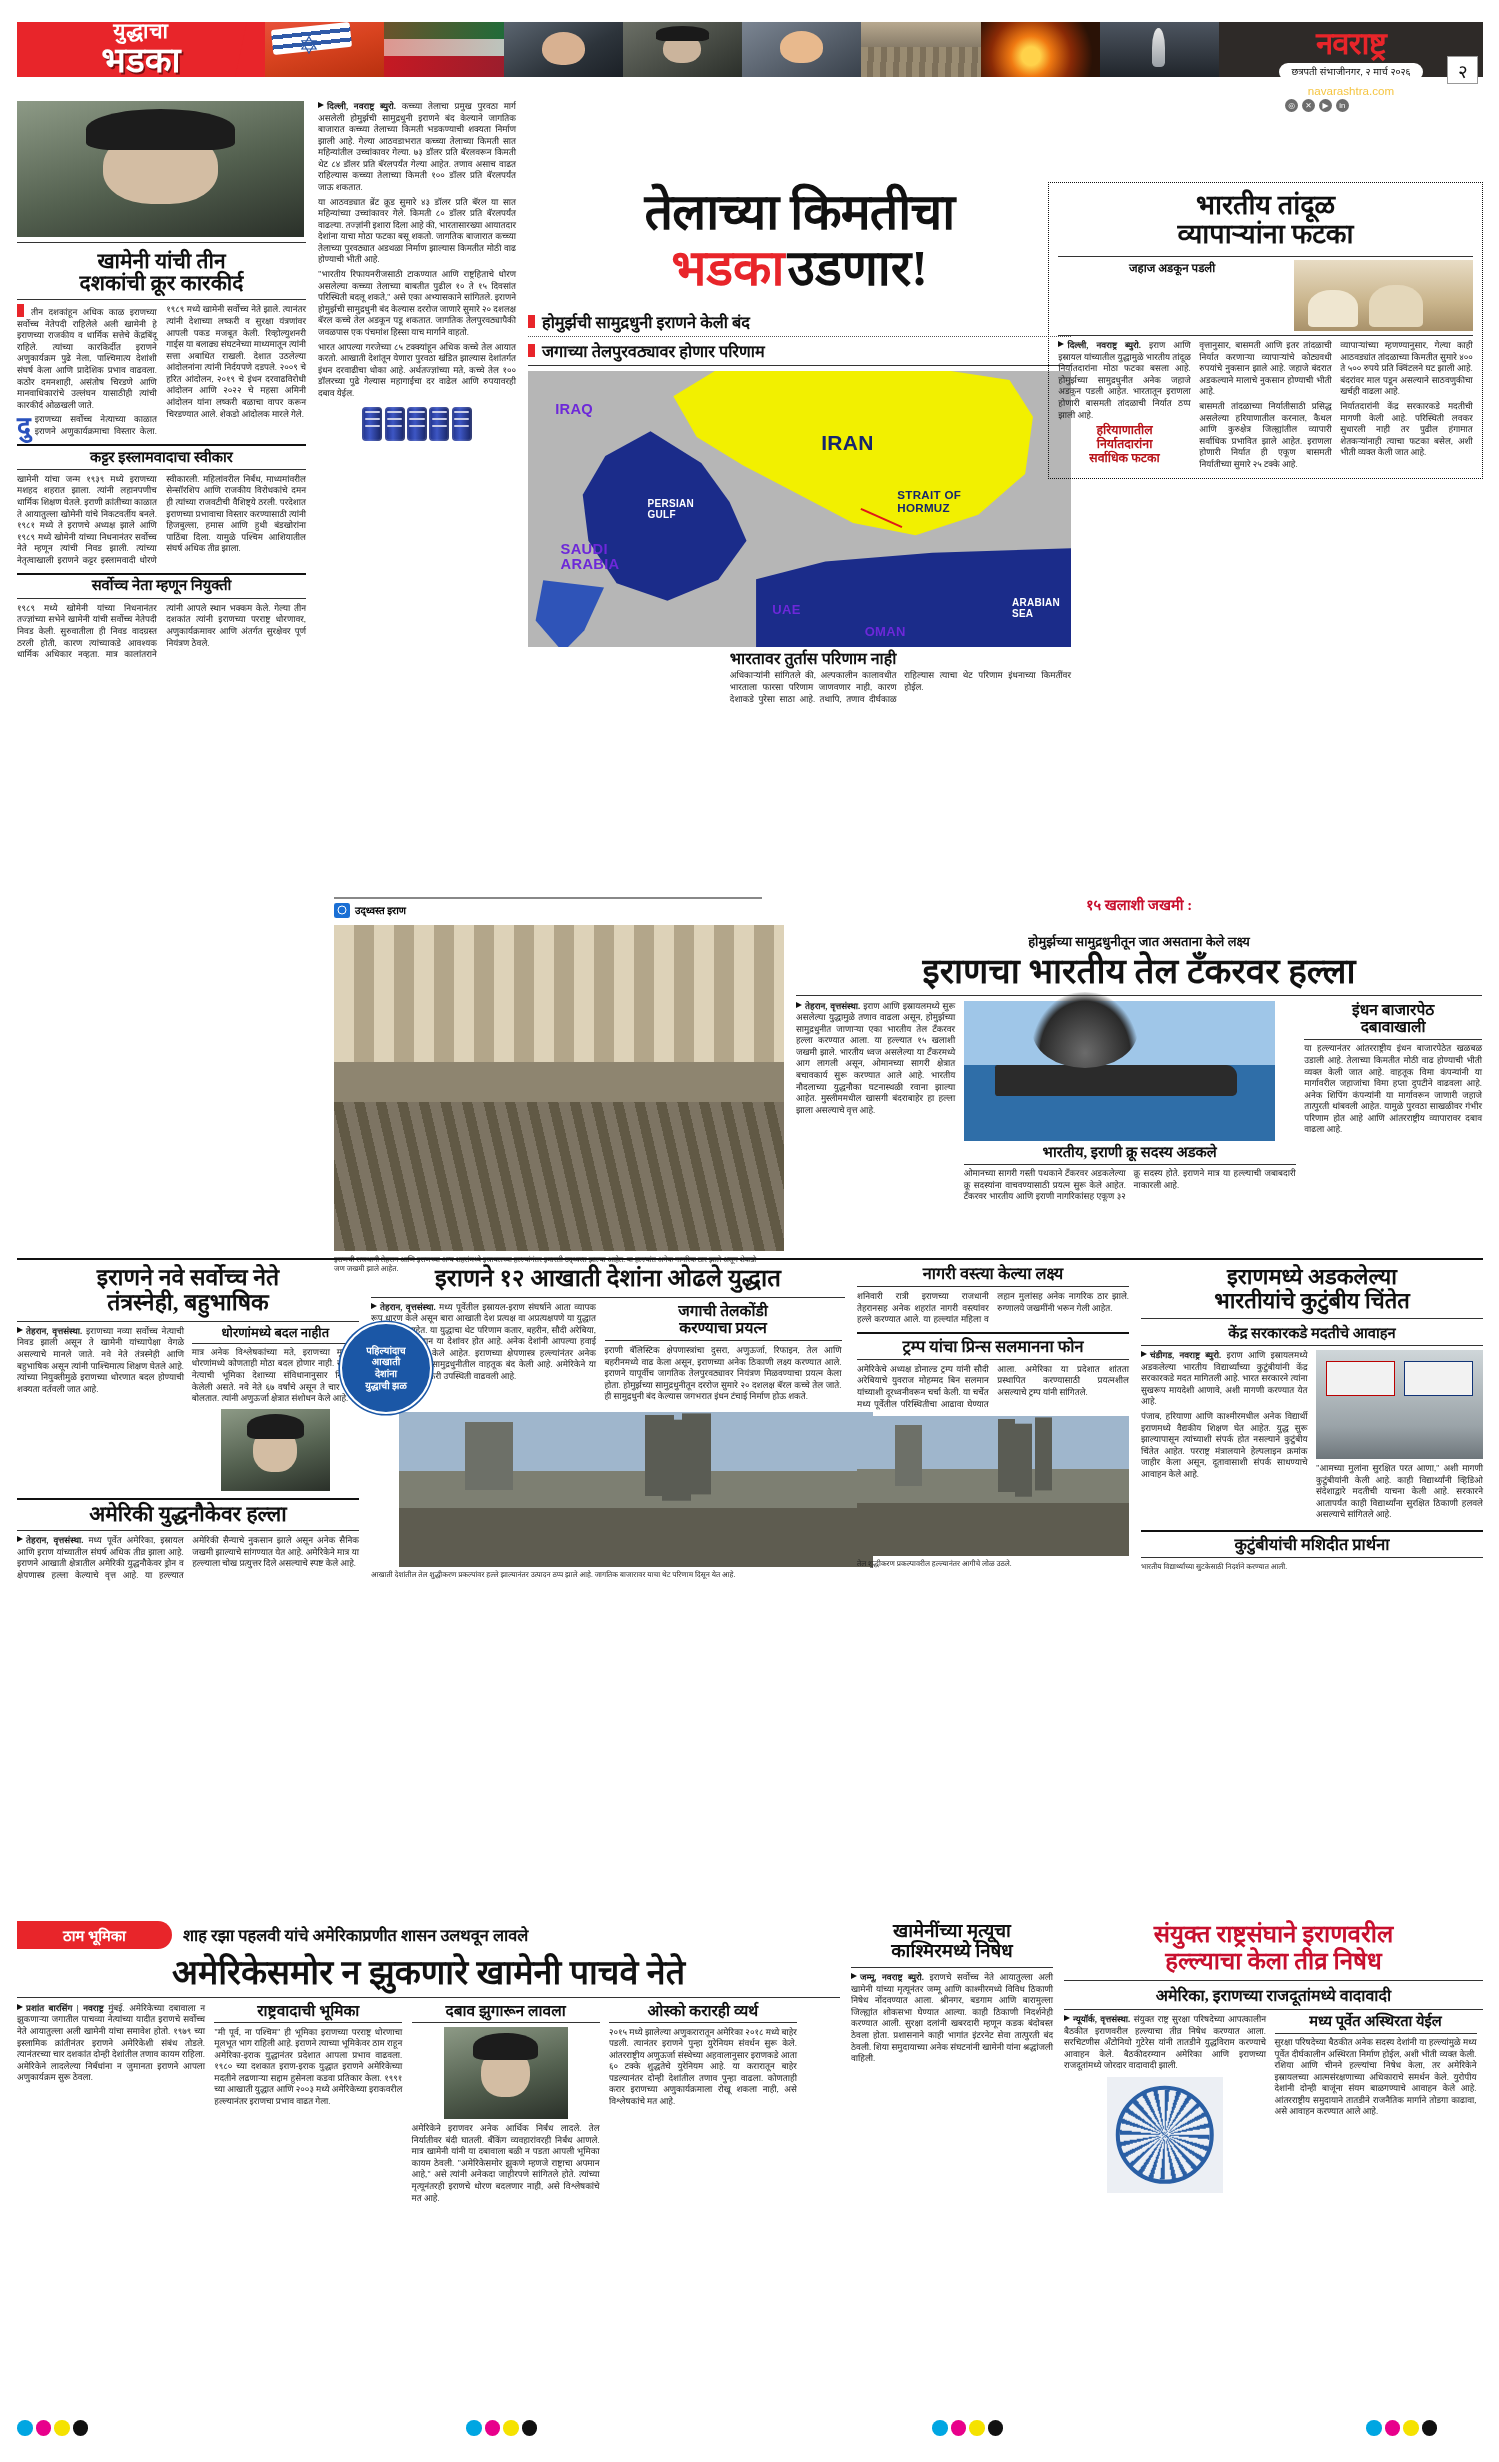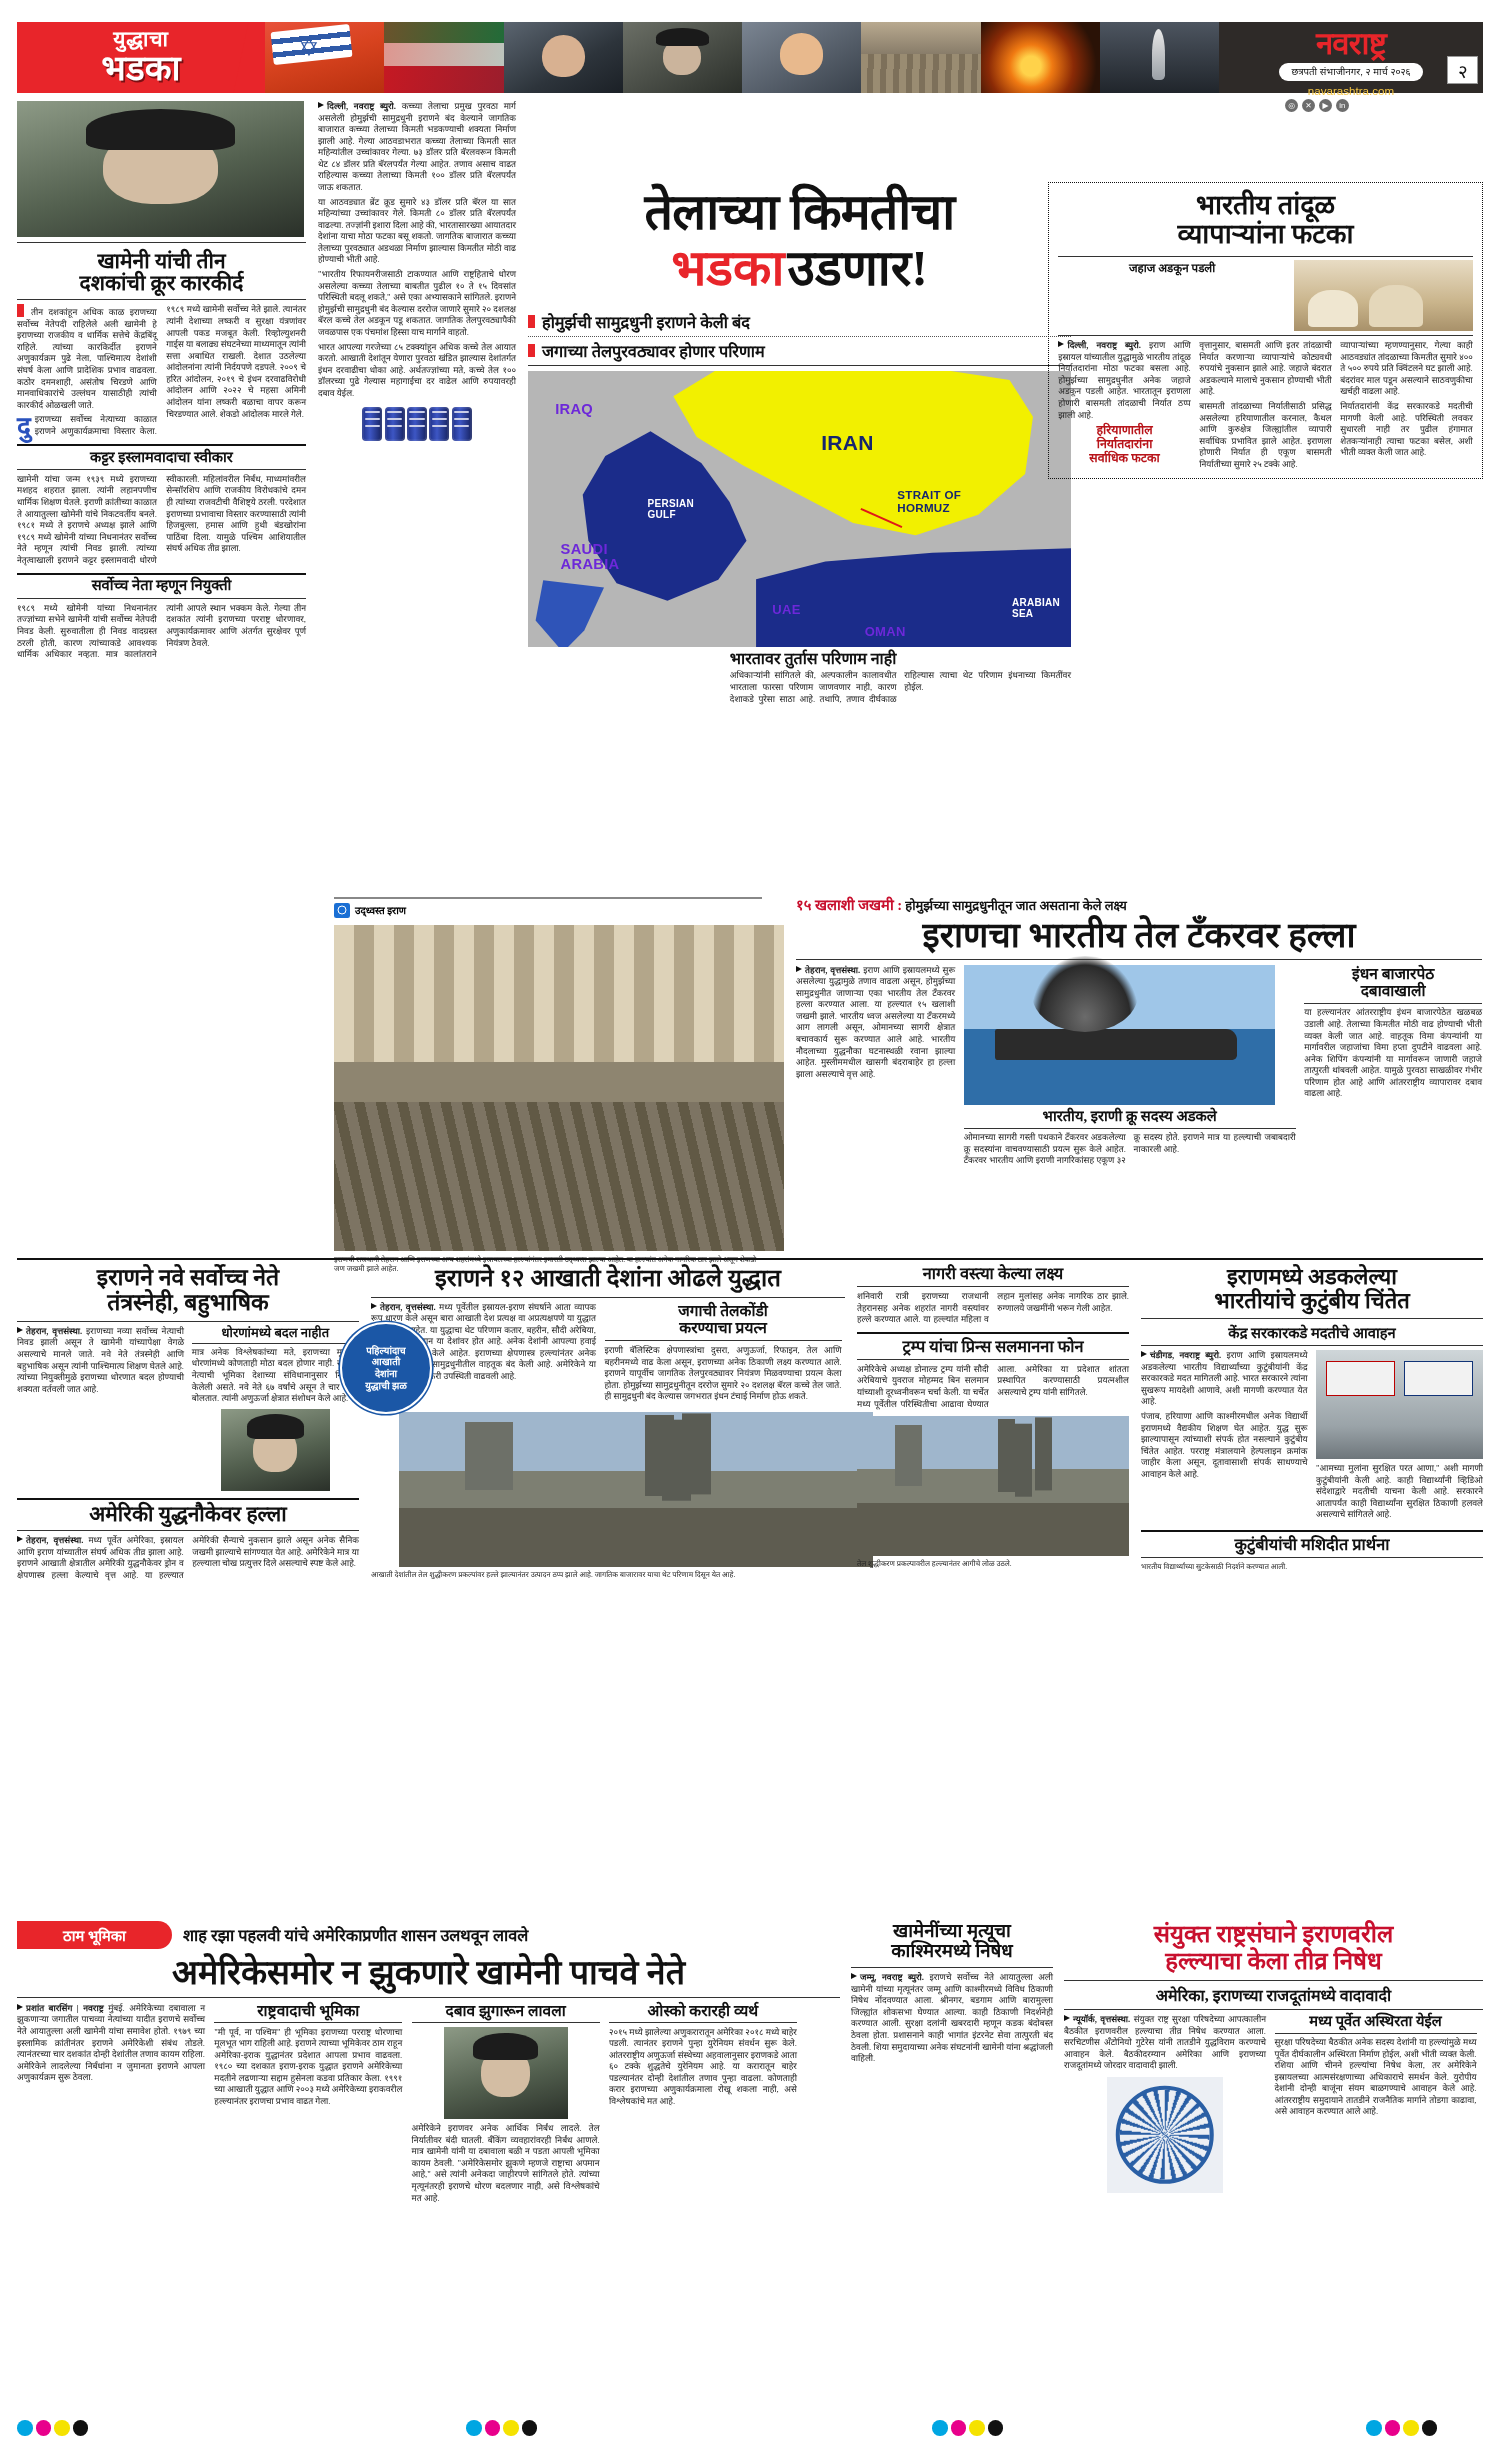--- a/index.html
+++ b/index.html
@@ -4,21 +4,21 @@
 <style>
   * { box-sizing: border-box; margin:0; padding:0; }
   html,body { background:#e9e9e9; }
   body {
     font-family: "Liberation Serif", "DejaVu Serif", serif;
     width:1500px; height:2462px; position:relative; background:#fff;
   }
   .page { width:1500px; height:2462px; position:relative; background:#fff; padding:0; }
 
   
-  .masthead { position:absolute; left:17px; top:22px; width:1466px; height:71px; display:flex; }
+  .masthead { position:absolute; left:17px; top:22px; width:1466px; height:55px; display:flex; }
   .mh-logo {
     width:248px; background:#e8252a; position:relative; overflow:hidden;
     display:flex; flex-direction:column; align-items:center; justify-content:center;
   }
   .mh-logo .l1 { color:#fff; font-size:21px; font-weight:bold; letter-spacing:0.8px; line-height:1; margin-bottom:1.6px; }
   .mh-logo .l2 { color:#fff; font-size:35px; font-weight:bold; line-height:1;
       text-shadow: 1.6px 1.6px 0 #7a0f12; }
   .mh-logo::after{ content:""; position:absolute; right:-23px; top:0; width:47px; height:100%;
       background:#e8252a; transform:skewX(-12deg); }
   .mh-photos { flex:1; display:flex; }
@@ -316,21 +316,21 @@
     <div class="hr-thin" style="border-top:2.3px solid #888; margin-bottom:3.9px;"></div>
     <div class="camtag">
       <span class="camicon"></span>
       <span>उद्ध्वस्त इराण</span>
     </div>
     <div class="rubble" style="width:450px;height:326px;margin-top:3.9px;"></div>
     <div class="cap" style="margin-top:3.1px;">इराणची राजधानी तेहरान आणि इराणच्या अन्य शहरांमध्ये इस्रायलच्या हल्ल्यांनंतर इमारती उद्ध्वस्त झाल्या आहेत. या हल्ल्यांत अनेक नागरिक ठार झाले असून शेकडो जण जखमी झाले आहेत.</div>
   </div>
 
   <div class="box" style="left:796px; top:894px; width:686px;">
-    <div style="display:flex; align-items:flex-end; gap:3px;">
+    <div style="display:flex; align-items:center; gap:18px;flex-direction:column;">
       <span class="kicker" style="font-size:14.7px;">१५ खलाशी जखमी :</span>
       <span class="dek" style="font-size:13px;">होमुर्झच्या सामुद्रधुनीतून जात असताना केले लक्ष्य</span>
     </div>
     <div class="hd" style="font-size:35px; text-align:center; margin-top:3.1px;">इराणचा भारतीय तेल टँकरवर हल्ला</div>
     <div class="hr-thin" style="margin:4.7px 0;"></div>
     <div style="display:flex; gap:8.5px;">
       <div style="width:163px;" class="body-txt">
         <p><span class="arrow-b"></span><b>तेहरान, वृत्तसंस्था.</b>
            <span>इराण आणि इस्रायलमध्ये सुरू असलेल्या युद्धामुळे तणाव वाढला असून, होमुर्झच्या सामुद्रधुनीत जाणाऱ्या एका भारतीय तेल टँकरवर हल्ला करण्यात आला. या हल्ल्यात १५ खलाशी जखमी झाले. भारतीय ध्वज असलेल्या या टँकरमध्ये आग लागली असून, ओमानच्या सागरी क्षेत्रात बचावकार्य सुरू करण्यात आले आहे. भारतीय नौदलाच्या युद्धनौका घटनास्थळी रवाना झाल्या आहेत. मुस्लीममधील खासगी बंदराबाहेर हा हल्ला झाला असल्याचे वृत्त आहे.</span></p>
       </div>

